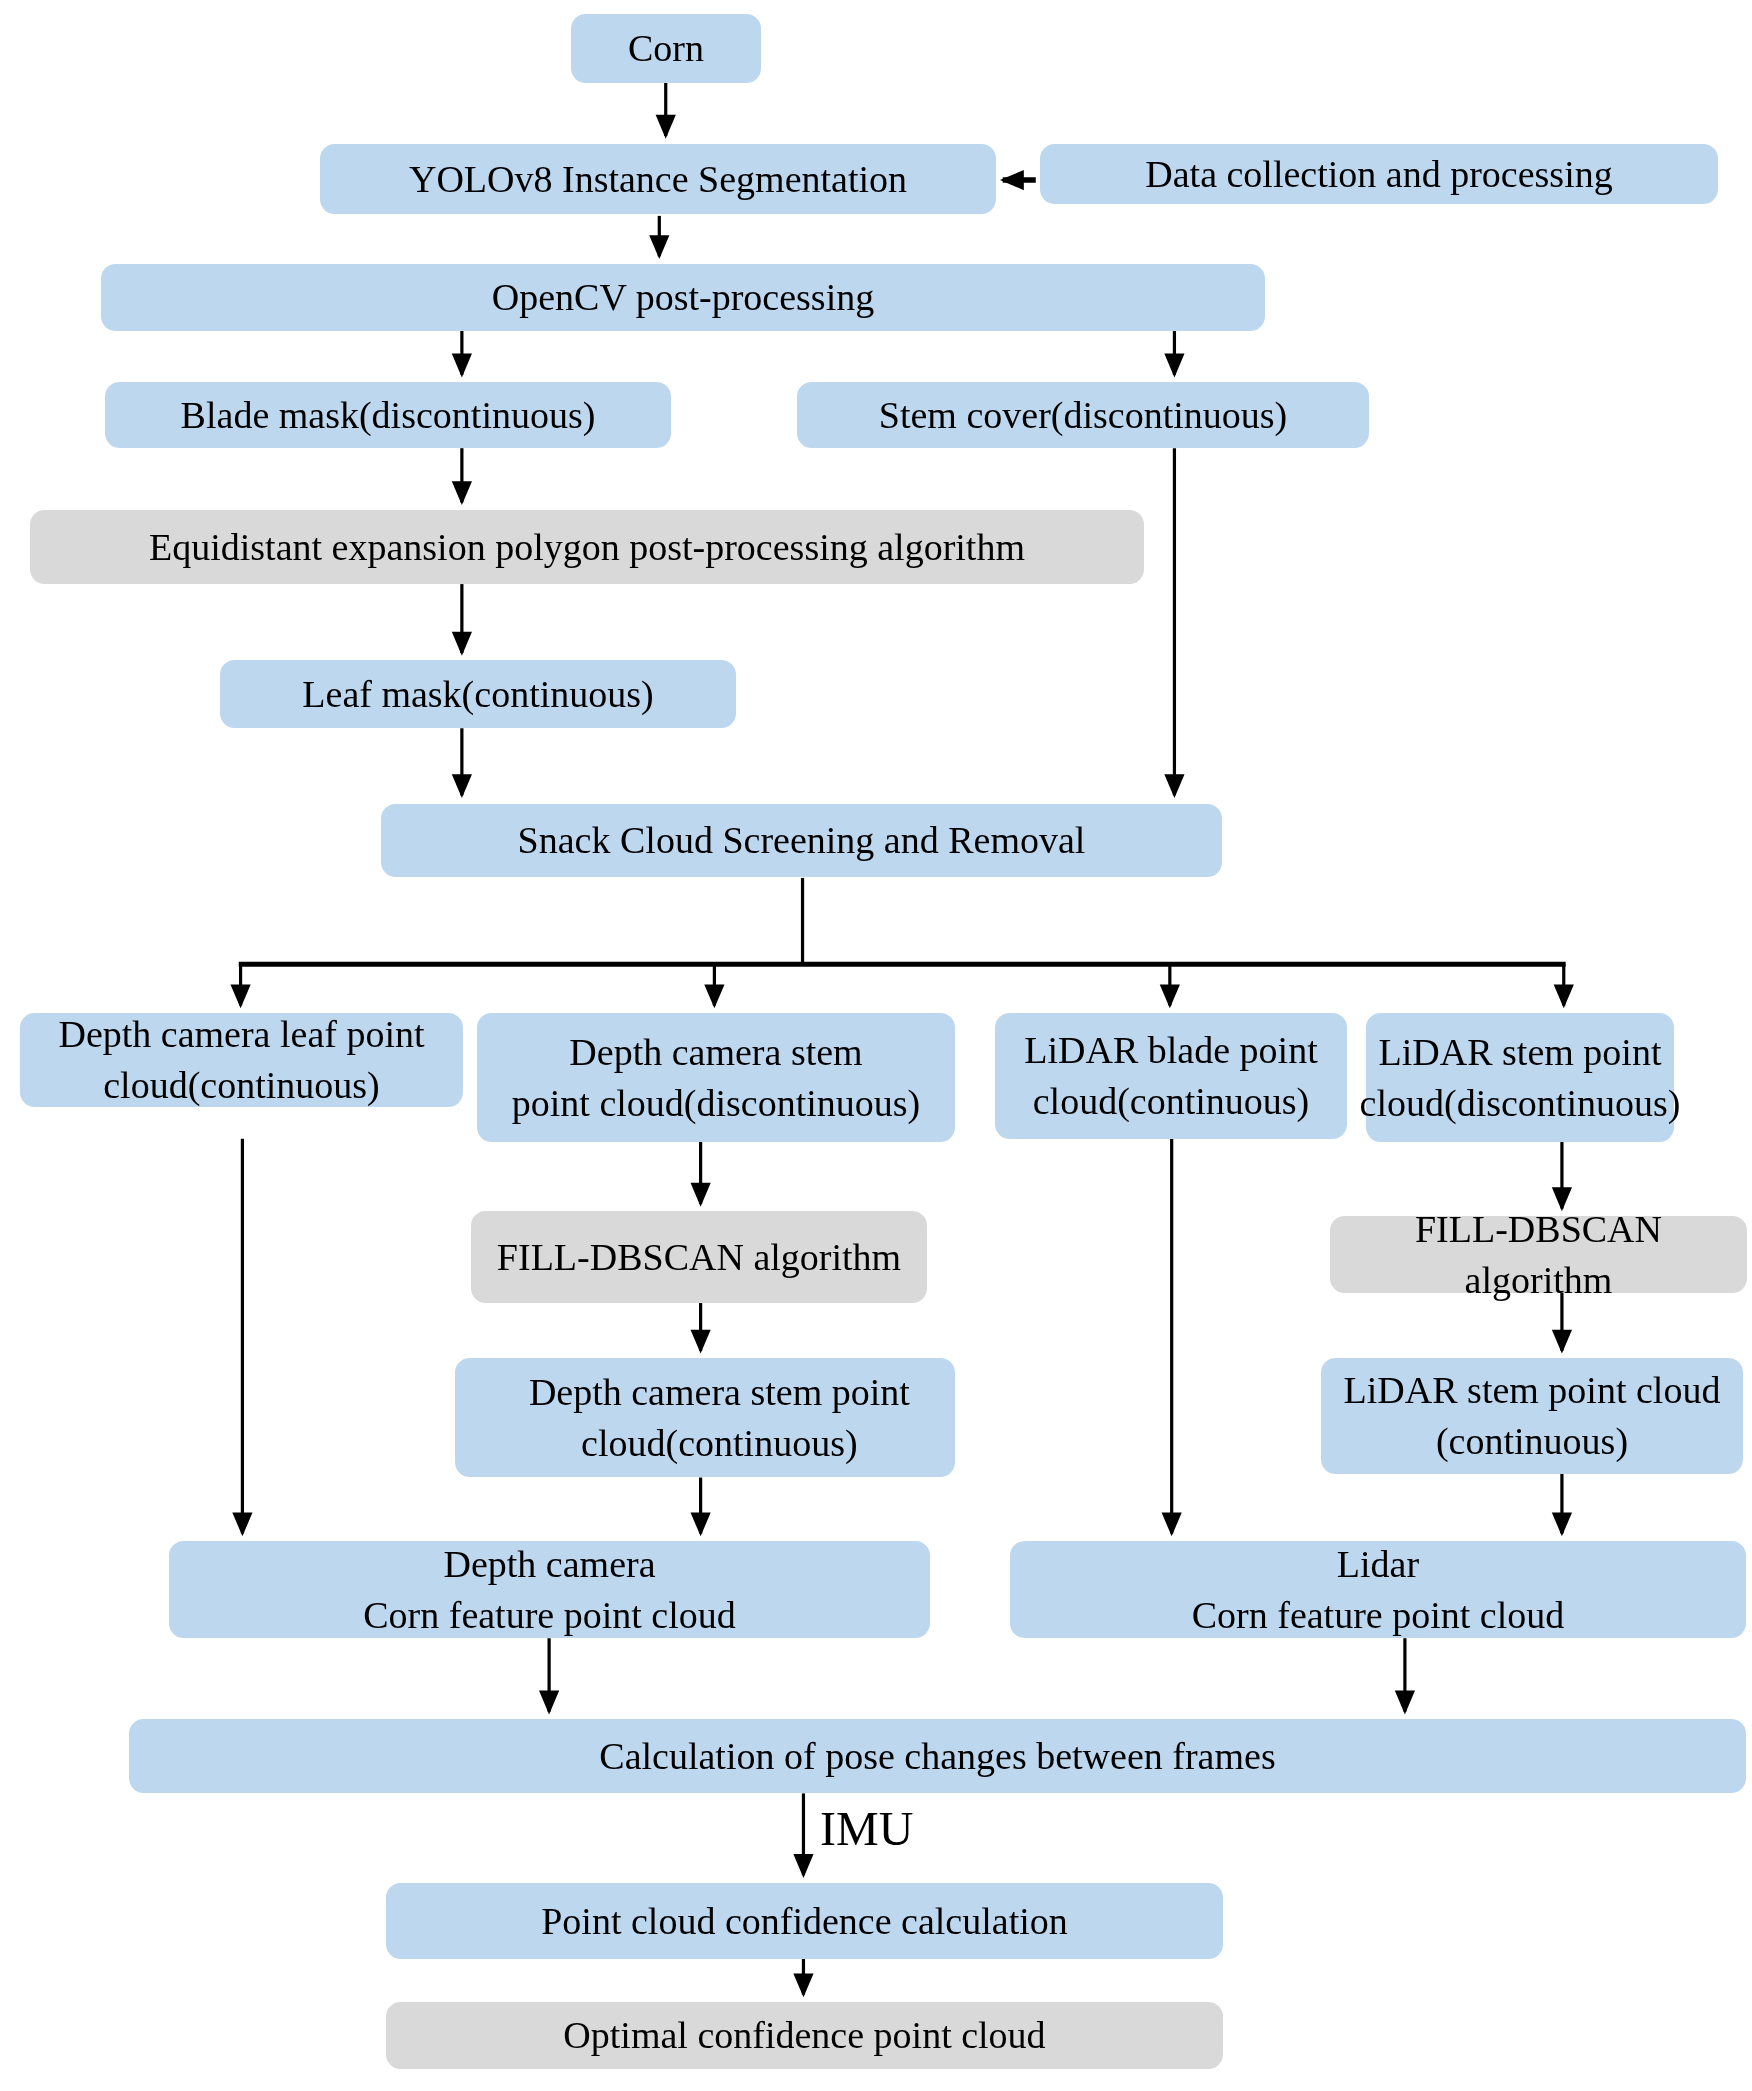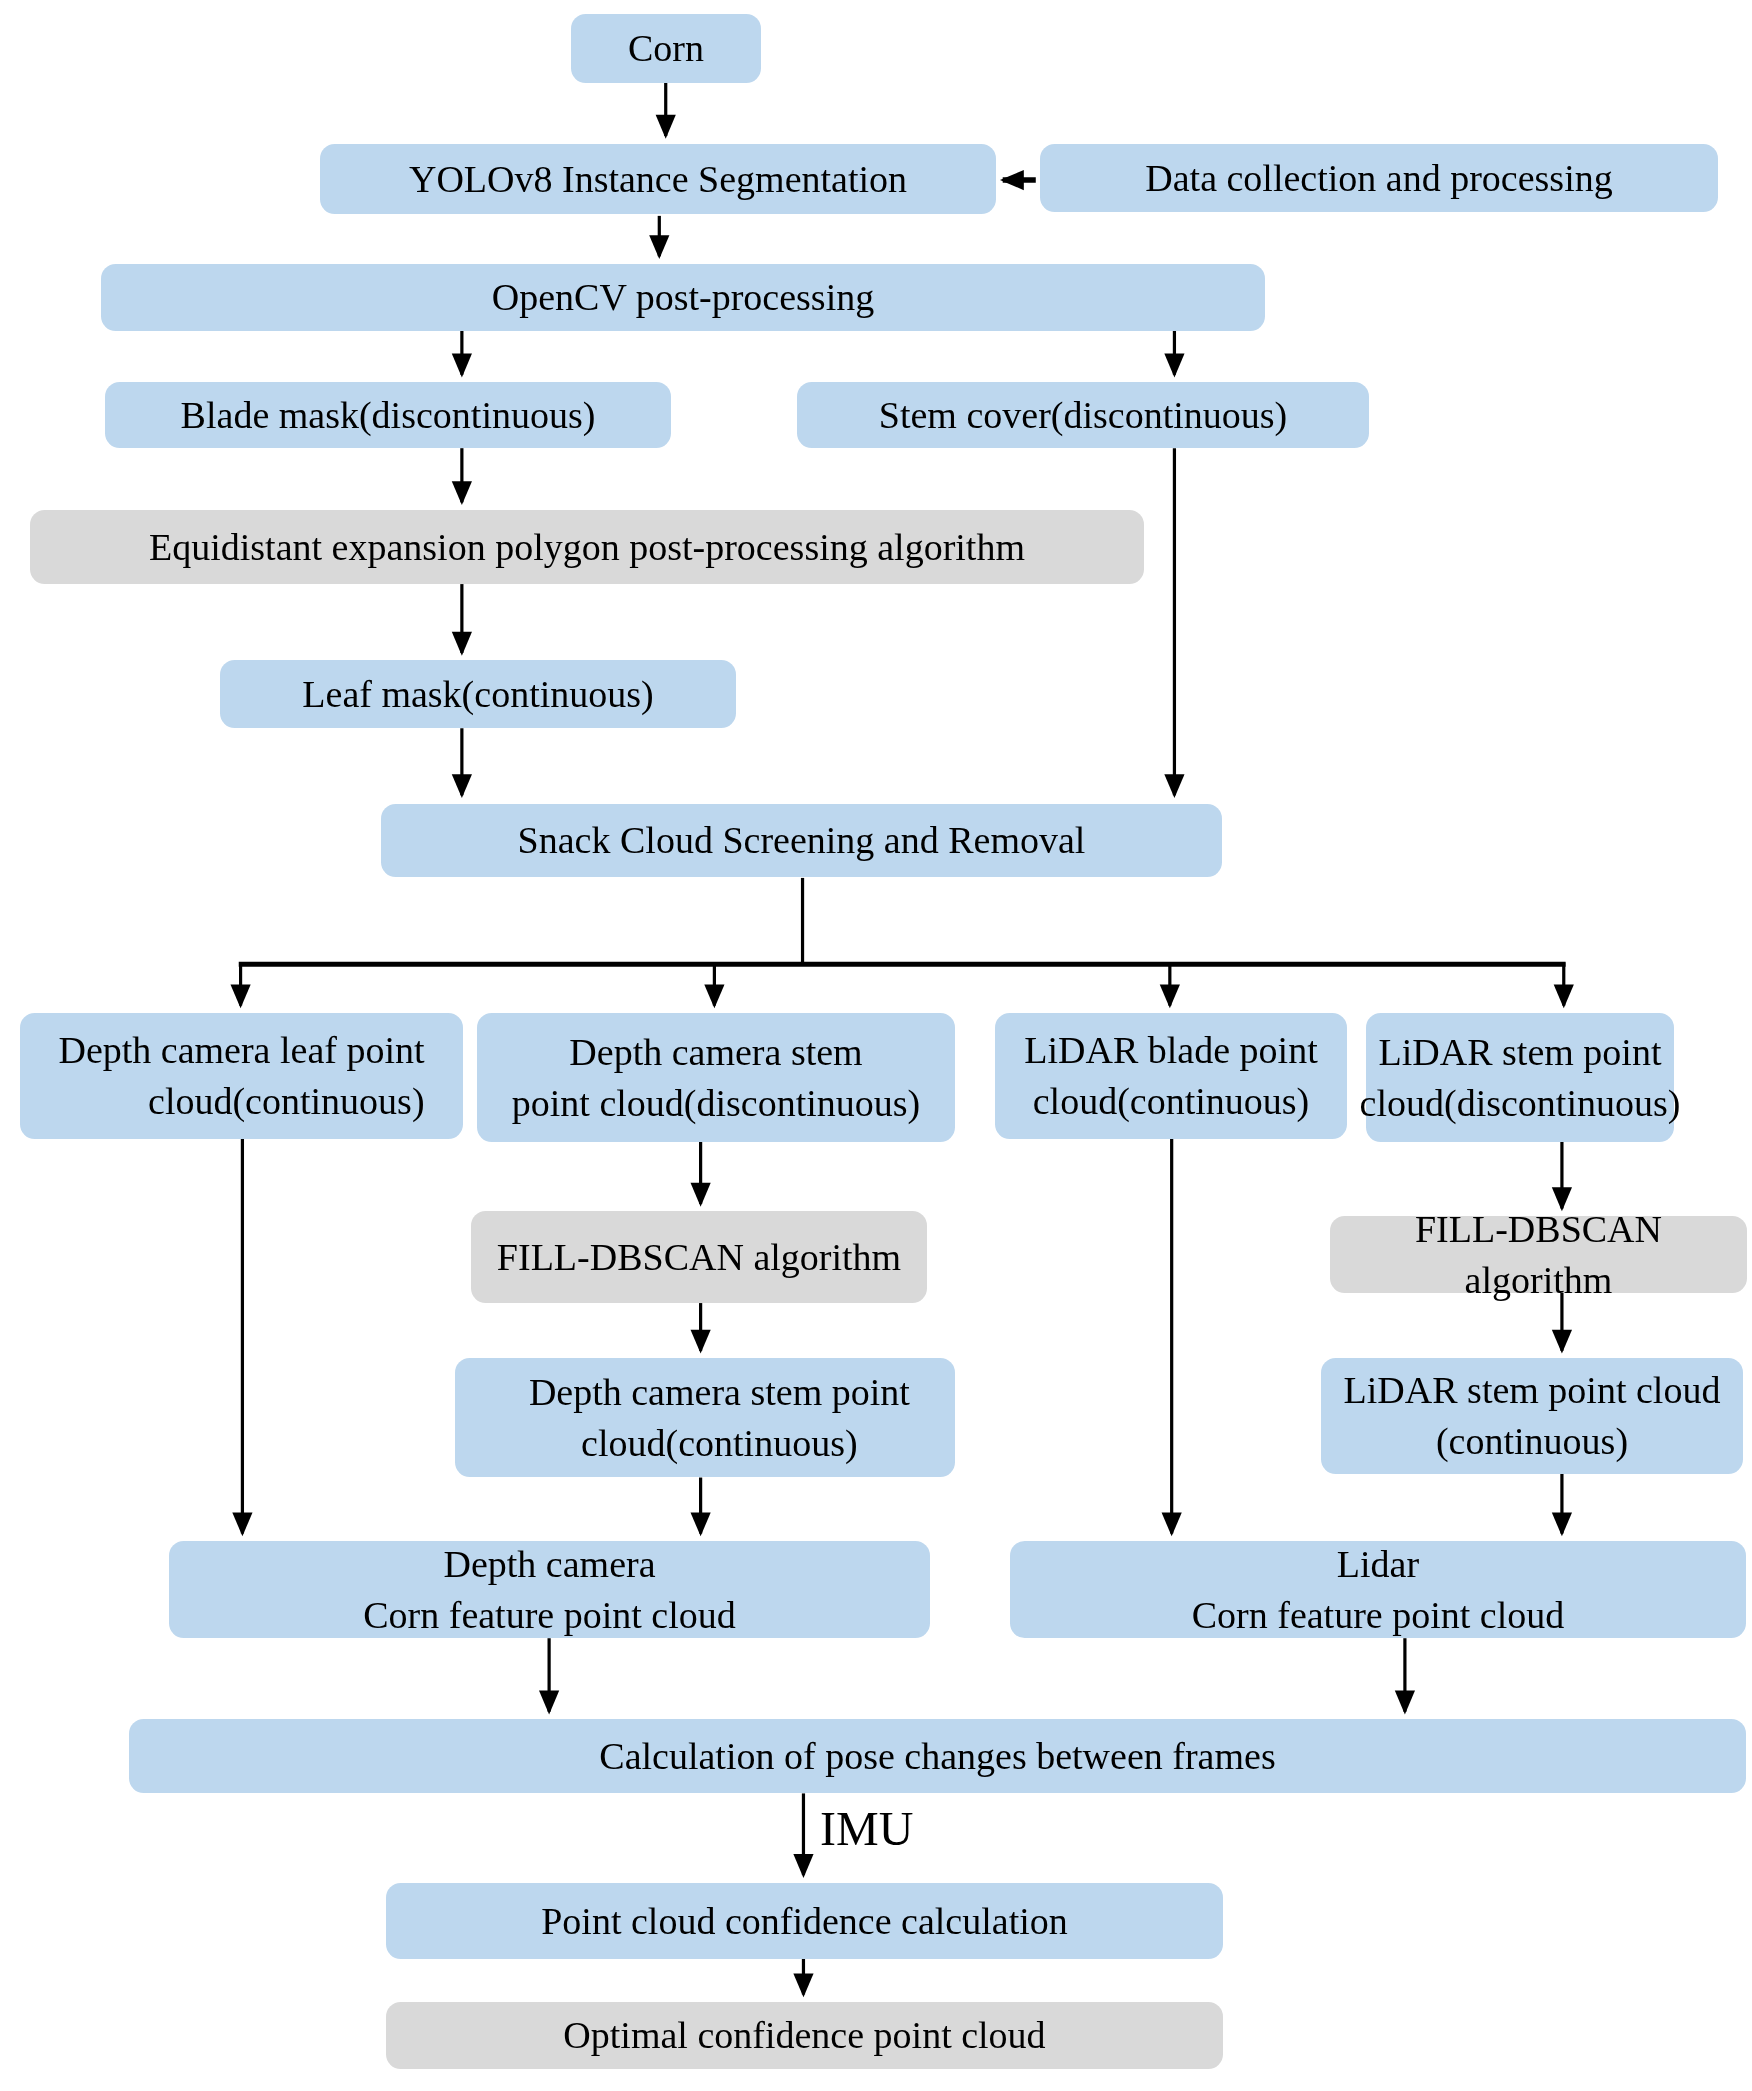--- a/index.html
+++ b/index.html
@@ -84,29 +84,29 @@
     <line x1="1701" y1="1605" x2="1701" y2="1670" marker-end="url(#ah)"></line>
 
     <line x1="598" y1="1784" x2="598" y2="1864" marker-end="url(#ah)"></line>
     <line x1="1530" y1="1784" x2="1530" y2="1864" marker-end="url(#ah)"></line>
     <line x1="875" y1="1953" x2="875" y2="2042" marker-end="url(#ah)"></line>
     <line x1="875" y1="2133" x2="875" y2="2172" marker-end="url(#ah)"></line>
   </svg>
 
   <div class="node blue" style="left:571px;top:13.8px;width:190px;height:69px;">Corn</div>
   <div class="node blue" style="left:320px;top:144px;width:676px;height:70px;">YOLOv8 Instance Segmentation</div>
-  <div class="node blue" style="left:1040px;top:144px;width:678px;height:68px;">Data collection and processing</div>
+  <div class="node blue" style="left:1040px;top:144px;width:678px;height:60px;">Data collection and processing</div>
   <div class="node blue" style="left:101px;top:264px;width:1164px;height:67px;">OpenCV post-processing</div>
   <div class="node blue" style="left:105px;top:382px;width:566px;height:66px;">Blade mask(discontinuous)</div>
   <div class="node blue" style="left:797px;top:382px;width:572px;height:66px;">Stem cover(discontinuous)</div>
   <div class="node gray" style="left:30px;top:510px;width:1114px;height:74px;">Equidistant expansion polygon post-processing algorithm</div>
   <div class="node blue" style="left:220px;top:660px;width:516px;height:68px;">Leaf mask(continuous)</div>
   <div class="node blue" style="left:381px;top:804px;width:841px;height:73px;">Snack Cloud Screening and Removal</div>
 
-  <div class="node blue" style="left:20px;top:1013px;width:443px;height:126px;text-align:right;">Depth camera leaf point
+  <div class="node blue" style="left:20px;top:1013px;width:443px;height:94px;">Depth camera leaf point
 cloud(continuous)</div>
   <div class="node blue" style="left:477px;top:1013px;width:478px;height:129px;">Depth camera stem
 point cloud(discontinuous)</div>
   <div class="node blue" style="left:995px;top:1013px;width:352px;height:126px;">LiDAR blade point
 cloud(continuous)</div>
   <div class="node blue" style="left:1366px;top:1013px;width:308px;height:129px;">LiDAR stem point
 cloud(discontinuous)</div>
 
   <div class="node gray" style="left:471px;top:1211px;width:456px;height:92px;">FILL-DBSCAN algorithm</div>
   <div class="node gray" style="left:1330px;top:1216px;width:417px;height:77px;">FILL-DBSCAN algorithm</div>

